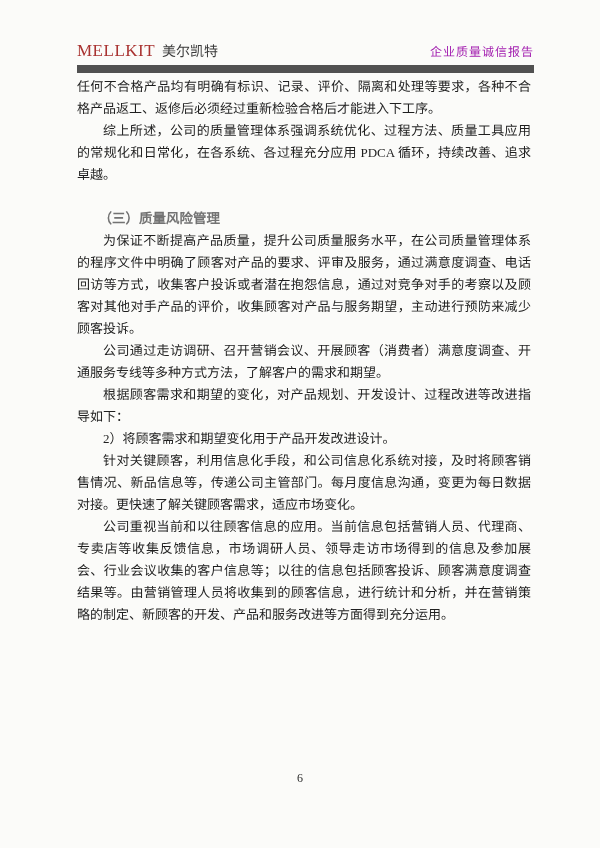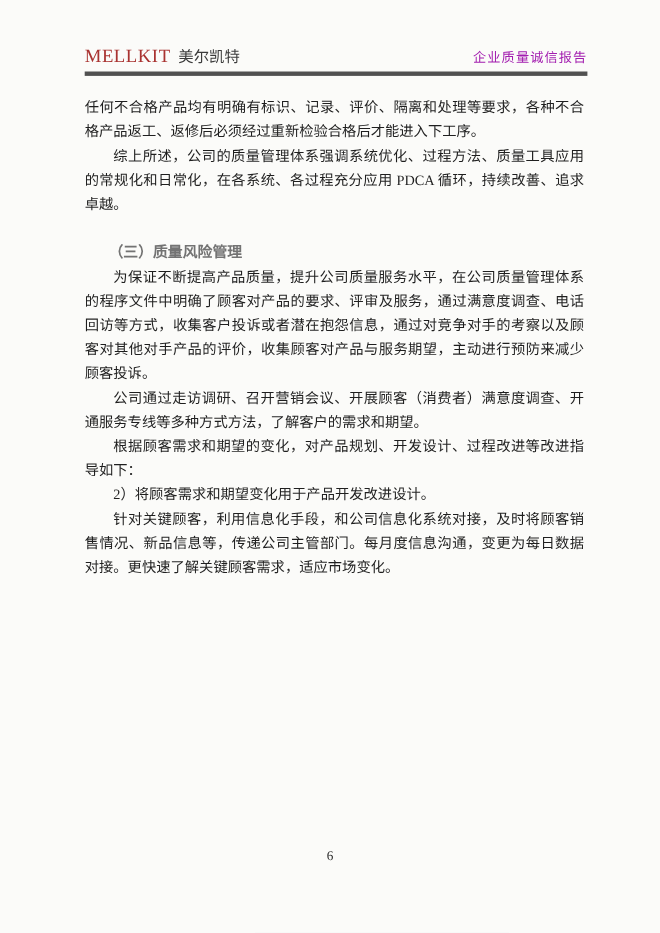--- a/index.html
+++ b/index.html
@@ -18,21 +18,21 @@
 
   
   .page-header {
     position: absolute;
     top: 40px;
     left: 77px;
     right: 66px;
     display: flex;
     justify-content: space-between;
     align-items: baseline;
-    border-bottom: 4px solid #4d7c0f;
+    border-bottom: 8px solid #4d7c0f;
     padding-bottom: 4px;
   }
   .logo-en {
     font-size: 17px;
     letter-spacing: 0.5px;
     color: #a93331;
   }
   .logo-cn {
     font-size: 14px;
     color: #3b3b3b;
@@ -52,21 +52,21 @@
     right: 69px;
     font-size: 13px;
     line-height: 22px;
     color: #1f1f1f;
     text-align: justify;
   }
   .page-body p {
     text-indent: 2em;
     margin: 0;
   }
-  .page-body p.no-indent { text-indent: 0; margin-top: 11px; }
+  .page-body p.no-indent { text-indent: 0; }
   .section-heading {
     font-size: 13.5px;
     font-weight: bold;
     color: #737373;
     margin-top: 22px;
     text-indent: 1.6em;
     line-height: 22px;
   }
 
   
@@ -96,19 +96,20 @@
     <p class="no-indent">任何不合格产品均有明确有标识、记录、评价、隔离和处理等要求，各种不合格产品返工、返修后必须经过重新检验合格后才能进入下工序。</p>
     <p>综上所述，公司的质量管理体系强调系统优化、过程方法、质量工具应用的常规化和日常化，在各系统、各过程充分应用 PDCA 循环，持续改善、追求卓越。</p>
 
     <h2 class="section-heading">（三）质量风险管理</h2>
 
     <p>为保证不断提高产品质量，提升公司质量服务水平，在公司质量管理体系的程序文件中明确了顾客对产品的要求、评审及服务，通过满意度调查、电话回访等方式，收集客户投诉或者潜在抱怨信息，通过对竞争对手的考察以及顾客对其他对手产品的评价，收集顾客对产品与服务期望，主动进行预防来减少顾客投诉。</p>
     <p>公司通过走访调研、召开营销会议、开展顾客（消费者）满意度调查、开通服务专线等多种方式方法，了解客户的需求和期望。</p>
     <p>根据顾客需求和期望的变化，对产品规划、开发设计、过程改进等改进指导如下：</p>
     <p class="list-item">2）将顾客需求和期望变化用于产品开发改进设计。</p>
     <p>针对关键顾客，利用信息化手段，和公司信息化系统对接，及时将顾客销售情况、新品信息等，传递公司主管部门。每月度信息沟通，变更为每日数据对接。更快速了解关键顾客需求，适应市场变化。</p>
+    <p>公司重视当前和以往顾客信息的应用。当前信息包括营销人员、代理商、专卖店等收集反馈信息，市场调研人员、领导走访市场得到的信息及参加展会、行业会议收集的客户信息等；以往的信息包括顾客投诉、顾客满意度调查结果等。由营销管理人员将收集到的顾客信息，进行统计和分析，并在营销策略的制定、新顾客的开发、产品和服务改进等方面得到充分运用。</p>
   </main>
 
   <footer class="page-footer">
     <span>6</span>
   </footer>
 
 </div>
 
 </body></html>

